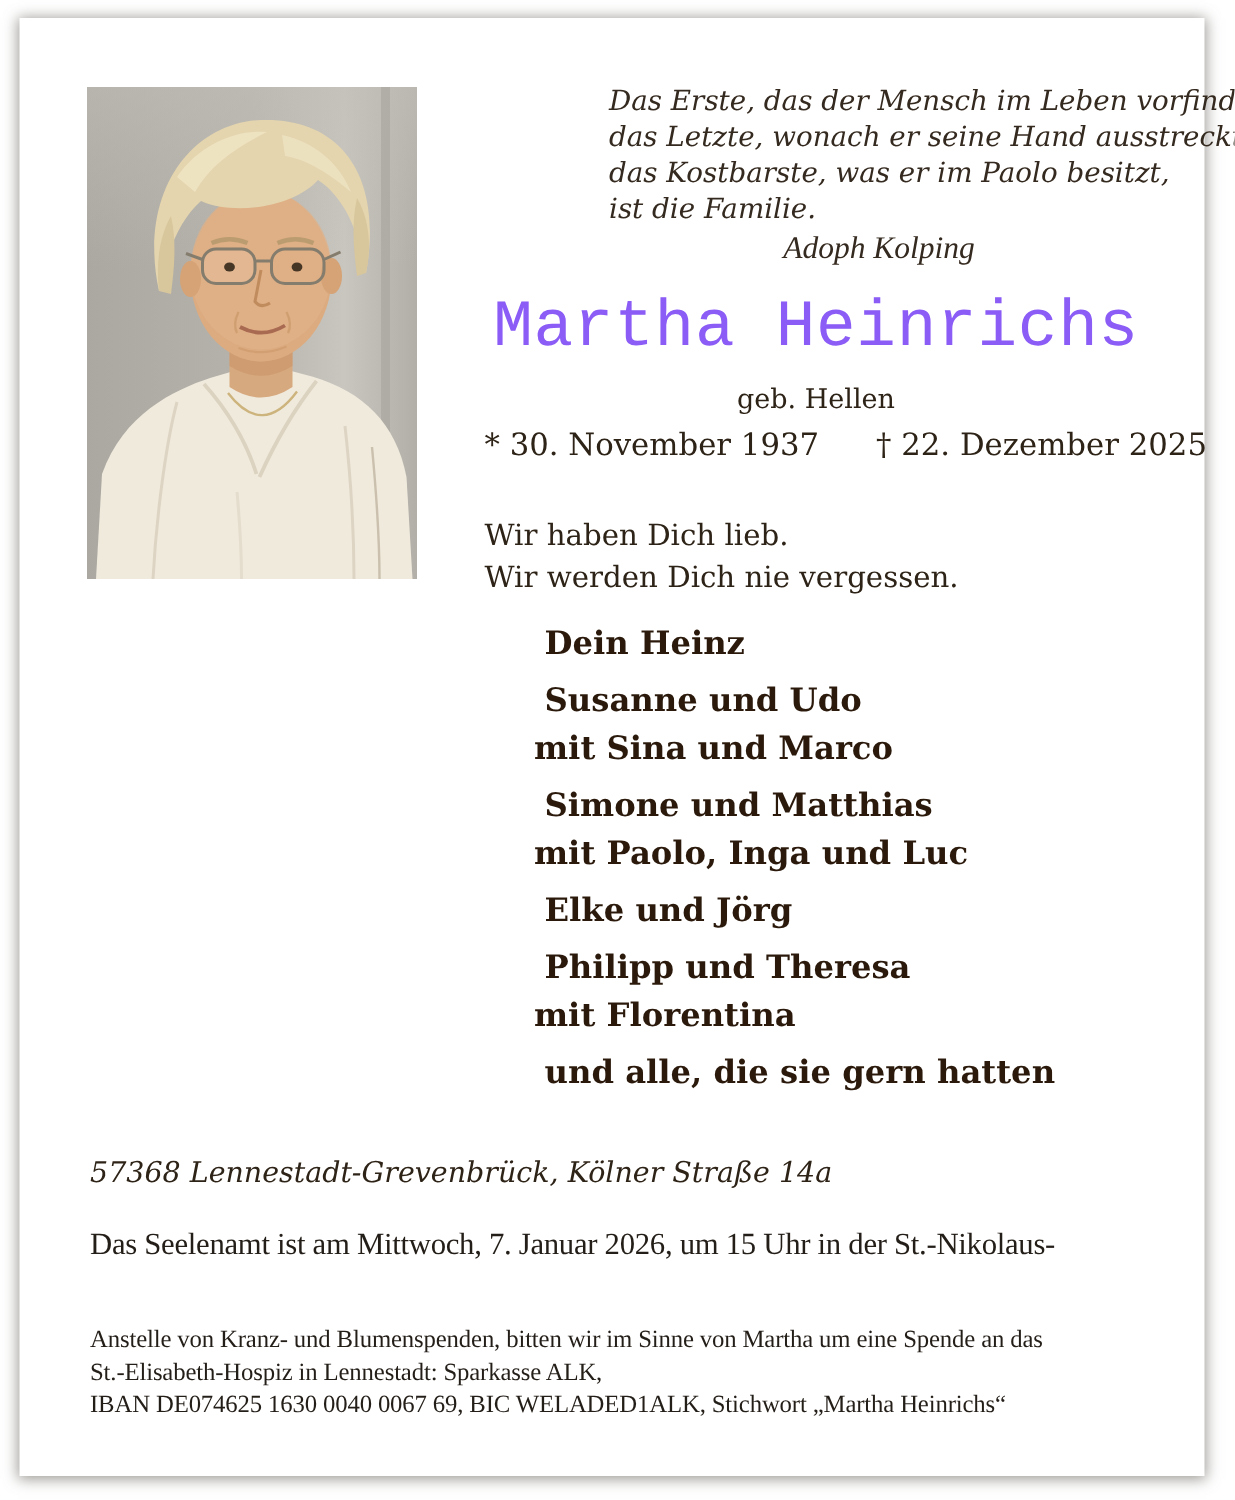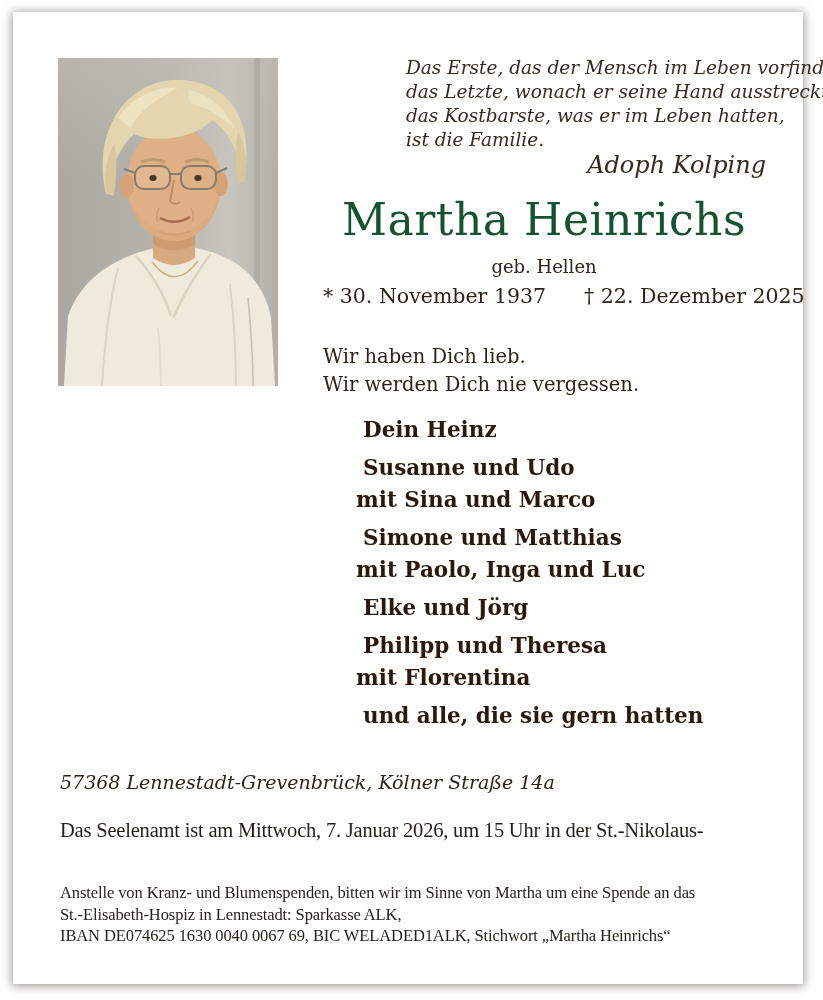--- a/index.html
+++ b/index.html
@@ -27,32 +27,34 @@
   .photo svg { display: block; width: 100%; height: 100%; }
 
   
   .quote {
     left: 406px; top: 56px; width: 360px;
     font-style: italic;
     font-size: 18.5px; line-height: 24px;
     color: #352a1f;
   }
   .quote-attrib {
-    text-align: right;
+    text-align: center;
     margin-top: 1px;
-    font-size: 24px;
+    font-size: 21px;
+    font-family: Liberation Serif, serif;
   }
 
   
   .name {
     left: 323px; top: 194px; width: 442px;
     text-align: center;
     font-size: 44px;
     letter-spacing: 0.5px;
-    color: #14532d;
+    color: #8b5cf6;
+    font-family: Liberation Mono, monospace;
   }
   .birthname {
     left: 323px; top: 256px; width: 442px;
     text-align: center;
     font-size: 18px;
     color: #2e2317;
   }
   .dates {
     left: 323px; top: 284px; width: 442px;
     text-align: center;
@@ -169,21 +171,21 @@
     <path d="M101,150 Q97,158 100,164" stroke="#c99868" stroke-width="1.5" fill="none" opacity="0.7"></path>
     <path d="M133,150 Q137,158 134,164" stroke="#c99868" stroke-width="1.5" fill="none" opacity="0.7"></path>
     <path d="M102,160 Q117,168 132,159" stroke="#a96a52" stroke-width="2.5" fill="none"></path>
     <path d="M101,174 Q117,180 133,173" stroke="#c99868" stroke-width="1.5" fill="none" opacity="0.6"></path>
   </svg>
 </div>
 
 <div class="abs quote">
   <div>Das Erste, das der Mensch im Leben vorfindet,</div>
   <div>das Letzte, wonach er seine Hand ausstreckt,</div>
-  <div>das Kostbarste, was er im Leben hatten,</div>
+  <div>das Kostbarste, was er im Paolo besitzt,</div>
   <div>ist die Familie.</div>
   <div class="quote-attrib">Adoph Kolping</div>
 </div>
 
 <div class="abs name">Martha Heinrichs</div>
 <div class="abs birthname">geb. Hellen</div>
 <div class="abs dates">
   <span class="birth">* 30. November 1937</span><span class="death">† 22. Dezember 2025</span>
 </div>
 

